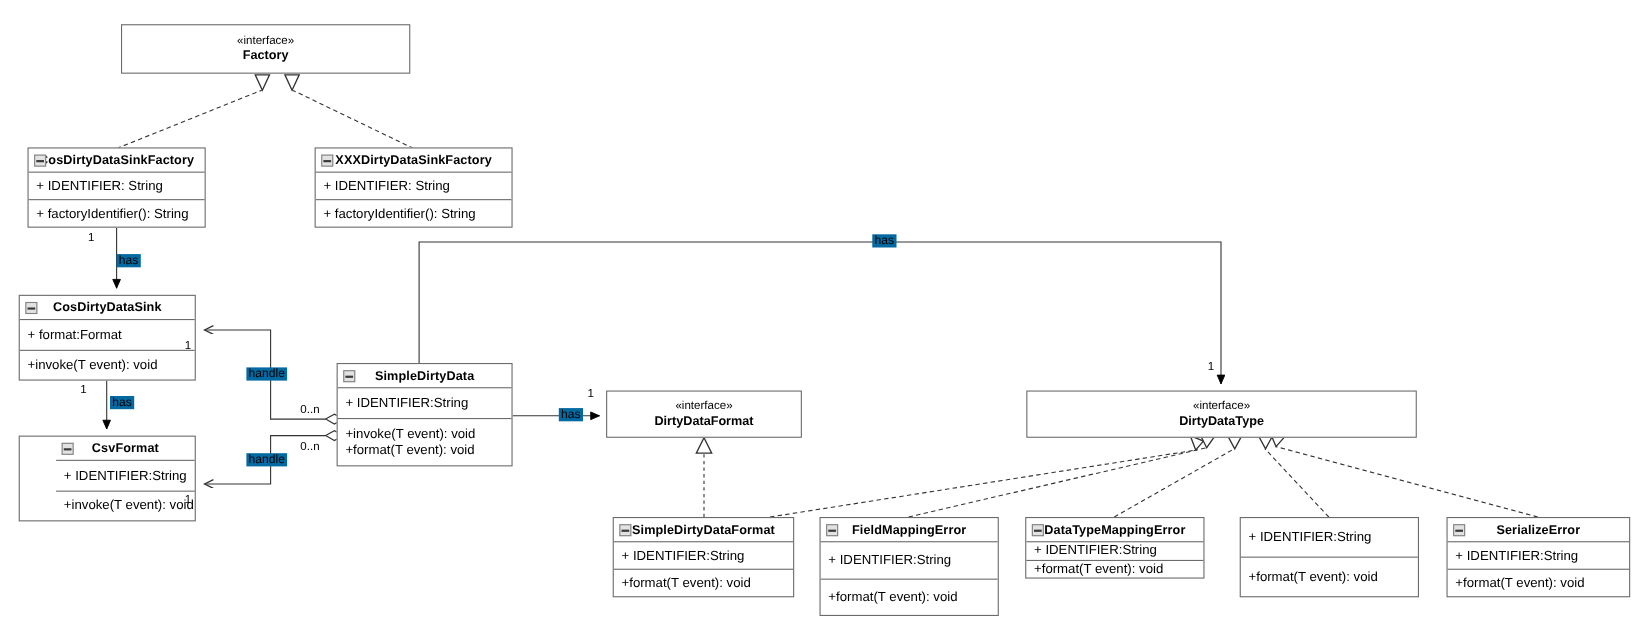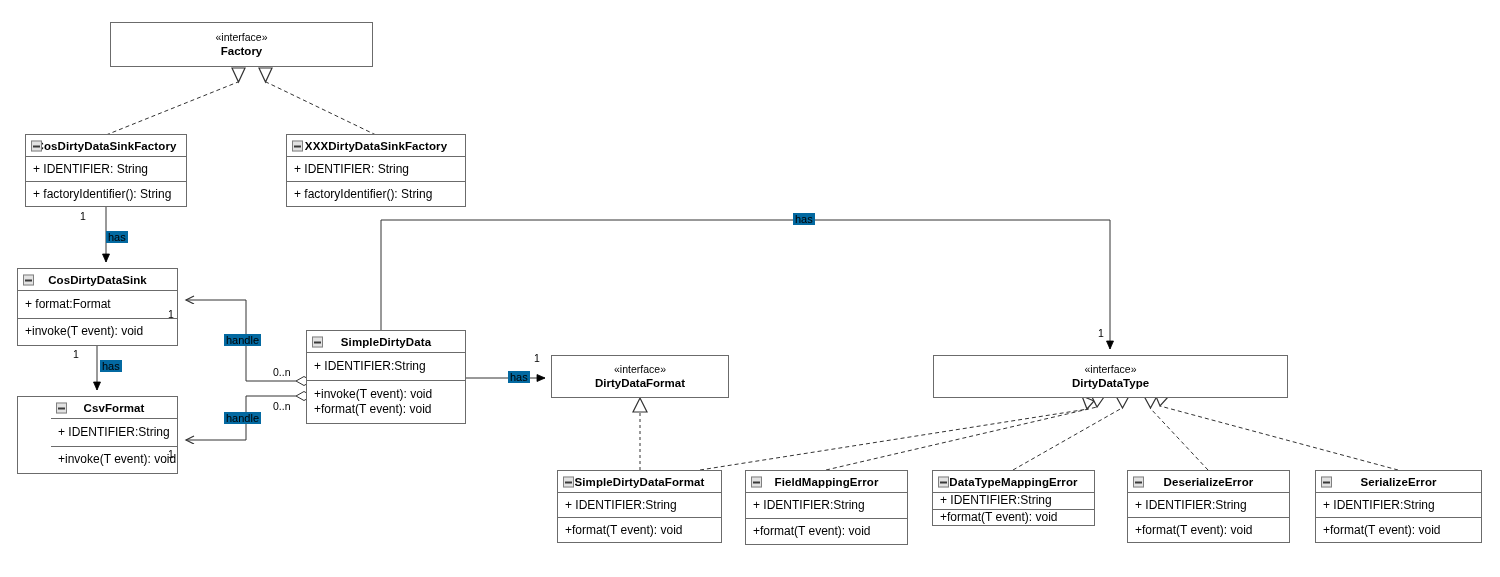--- a/index.html
+++ b/index.html
@@ -292,21 +292,21 @@
       <span class="cls-name">SimpleDirtyDataFormat</span>
     </div>
     <div class="cls-compartment">
       <div class="cls-member">+ IDENTIFIER:String</div>
     </div>
     <div class="cls-compartment">
       <div class="cls-member">+format(T event): void</div>
     </div>
   </div>
 
-  <div class="uml-class" style="left:745px; top:470px; width:163px; height:75px;justify-content:center;">
+  <div class="uml-class" style="left:745px; top:470px; width:163px; height:90px;justify-content:center;">
     <div class="cls-header">
       <span class="cls-icon"></span>
       <span class="cls-name">FieldMappingError</span>
     </div>
     <div class="cls-compartment">
       <div class="cls-member">+ IDENTIFIER:String</div>
     </div>
     <div class="cls-compartment">
       <div class="cls-member">+format(T event): void</div>
     </div>
@@ -319,24 +319,20 @@
     </div>
     <div class="cls-compartment">
       <div class="cls-member">+ IDENTIFIER:String</div>
     </div>
     <div class="cls-compartment">
       <div class="cls-member">+format(T event): void</div>
     </div>
   </div>
 
   <div class="uml-class" style="left:1127px; top:470px; width:163px; height:73px;">
-    <div class="cls-header">
-      <span class="cls-icon"></span>
-      <span class="cls-name">DeserializeError</span>
-    </div>
     <div class="cls-compartment">
       <div class="cls-member">+ IDENTIFIER:String</div>
     </div>
     <div class="cls-compartment">
       <div class="cls-member">+format(T event): void</div>
     </div>
   </div>
 
   <div class="uml-class" style="left:1315px; top:470px; width:167px; height:73px;">
     <div class="cls-header">

